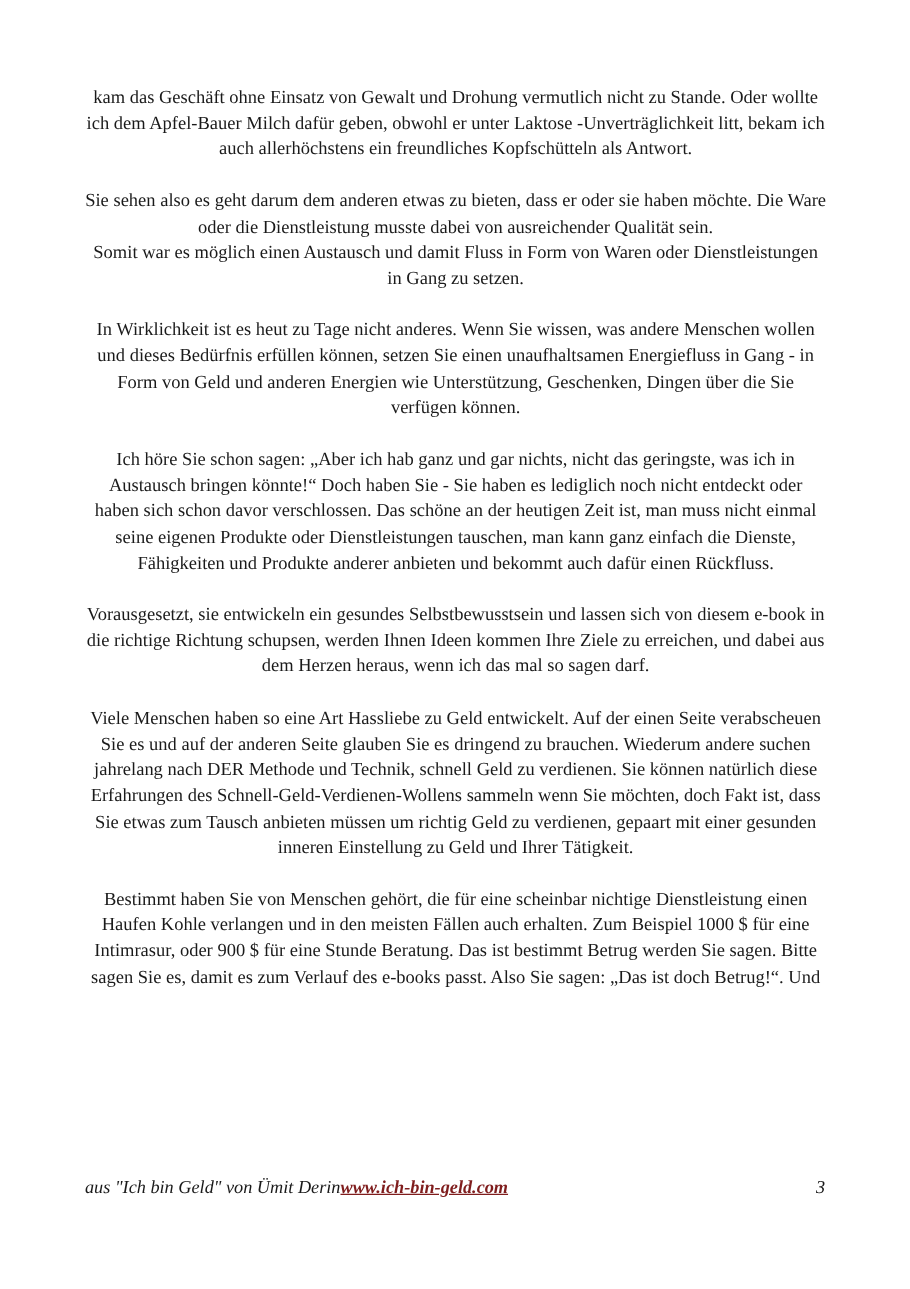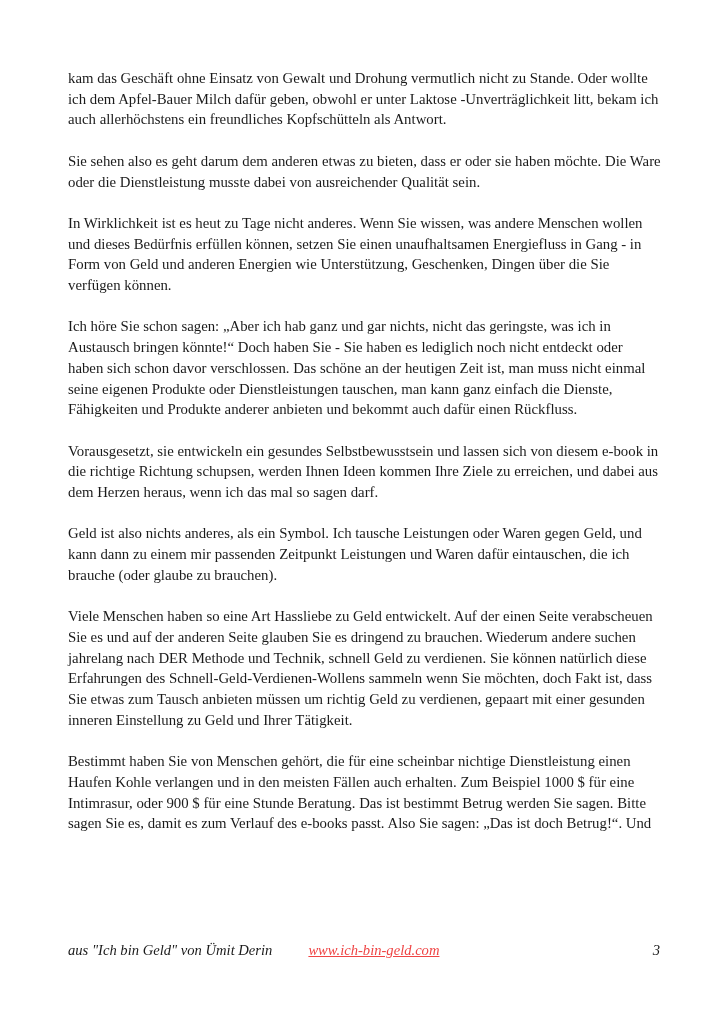--- a/index.html
+++ b/index.html
@@ -21,20 +21,21 @@
     position: absolute;
     top: 68px;
     left: 68px;
     width: 593px;
     font-size: 14.8px;
     line-height: 20.7px;
     text-align: left;
   }
   .block {
     margin: 0 0 20.7px 0;
+    text-align: center;
   }
   .block p {
     margin: 0;
     padding: 0;
   }
   .footer {
     position: absolute;
     top: 940px;
     left: 68px;
     right: 68px;
@@ -42,60 +43,58 @@
     align-items: baseline;
     font-size: 14.6px;
     font-style: italic;
     line-height: 20px;
   }
   .footer .attr {
     flex: 0 0 auto;
   }
   .footer .site-link {
     flex: 0 0 auto;
-    margin-left: 36px;
-    color: #ef4444;
+    color: #7f1d1d;
     text-decoration: underline;
     cursor: pointer;
+    font-weight: bold;
   }
   .footer .page-num {
     margin-left: auto;
     font-style: italic;
   }
 </style>
 </head>
 <body>
 
 <div class="page">
 
   <div class="body-text">
 
     <div class="block">
       <p>kam das Geschäft ohne Einsatz von Gewalt und Drohung vermutlich nicht zu Stande. Oder wollte ich dem Apfel-Bauer Milch dafür geben, obwohl er unter Laktose -Unverträglichkeit litt, bekam ich auch allerhöchstens ein freundliches Kopfschütteln als Antwort.</p>
     </div>
 
     <div class="block">
       <p>Sie sehen also es geht darum dem anderen etwas zu bieten, dass er oder sie haben möchte. Die Ware oder die Dienstleistung musste dabei von ausreichender Qualität sein.</p>
+      <p>Somit war es möglich einen Austausch und damit Fluss in Form von Waren oder Dienstleistungen in Gang zu setzen.</p>
     </div>
 
     <div class="block">
       <p>In Wirklichkeit ist es heut zu Tage nicht anderes. Wenn Sie wissen, was andere Menschen wollen und dieses Bedürfnis erfüllen können, setzen Sie einen unaufhaltsamen Energiefluss in Gang - in Form von Geld und anderen Energien wie Unterstützung, Geschenken, Dingen über die Sie verfügen können.</p>
     </div>
 
     <div class="block">
       <p>Ich höre Sie schon sagen: „Aber ich hab ganz und gar nichts, nicht das geringste, was ich in Austausch bringen könnte!“ Doch haben Sie - Sie haben es lediglich noch nicht entdeckt oder haben sich schon davor verschlossen. Das schöne an der heutigen Zeit ist, man muss nicht einmal seine eigenen Produkte oder Dienstleistungen tauschen, man kann ganz einfach die Dienste, Fähigkeiten und Produkte anderer anbieten und bekommt auch dafür einen Rückfluss.</p>
     </div>
 
     <div class="block">
       <p>Vorausgesetzt, sie entwickeln ein gesundes Selbstbewusstsein und lassen sich von diesem e-book in die richtige Richtung schupsen, werden Ihnen Ideen kommen Ihre Ziele zu erreichen, und dabei aus dem Herzen heraus, wenn ich das mal so sagen darf.</p>
     </div>
 
-    <div class="block">
-      <p>Geld ist also nichts anderes, als ein Symbol. Ich tausche Leistungen oder Waren gegen Geld, und kann dann zu einem mir passenden Zeitpunkt Leistungen und Waren dafür eintauschen, die ich brauche (oder glaube zu brauchen).</p>
-    </div>
 
     <div class="block">
       <p>Viele Menschen haben so eine Art Hassliebe zu Geld entwickelt. Auf der einen Seite verabscheuen Sie es und auf der anderen Seite glauben Sie es dringend zu brauchen. Wiederum andere suchen jahrelang nach DER Methode und Technik, schnell Geld zu verdienen. Sie können natürlich diese Erfahrungen des Schnell-Geld-Verdienen-Wollens sammeln wenn Sie möchten, doch Fakt ist, dass Sie etwas zum Tausch anbieten müssen um richtig Geld zu verdienen, gepaart mit einer gesunden inneren Einstellung zu Geld und Ihrer Tätigkeit.</p>
     </div>
 
     <div class="block">
       <p>Bestimmt haben Sie von Menschen gehört, die für eine scheinbar nichtige Dienstleistung einen Haufen Kohle verlangen und in den meisten Fällen auch erhalten. Zum Beispiel 1000 $ für eine Intimrasur, oder 900 $ für eine Stunde Beratung. Das ist bestimmt Betrug werden Sie sagen. Bitte sagen Sie es, damit es zum Verlauf des e-books passt. Also Sie sagen: „Das ist doch Betrug!“. Und</p>
     </div>
 
   </div>

